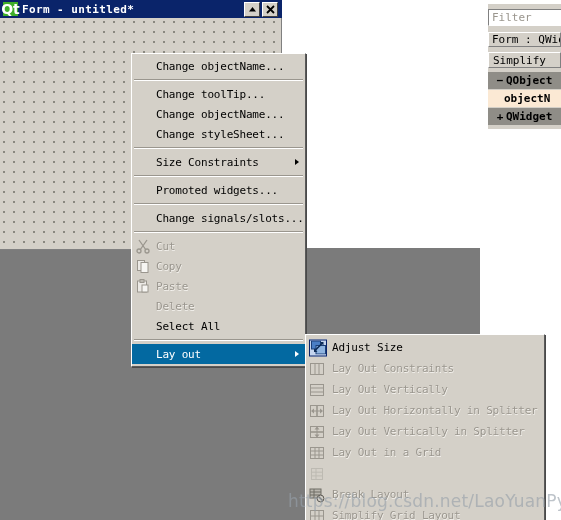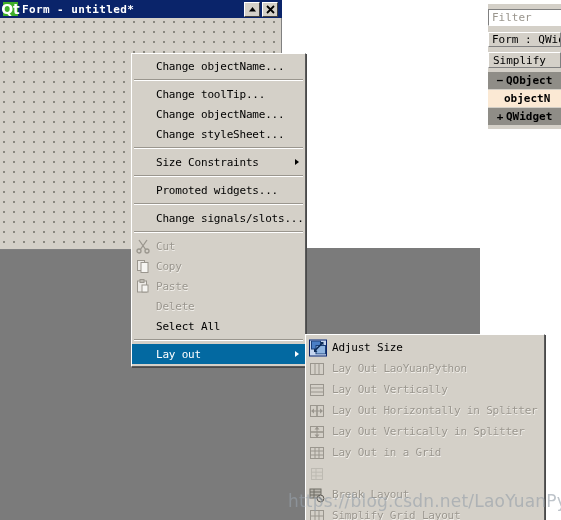--- a/index.html
+++ b/index.html
@@ -306,21 +306,21 @@
       </span>
       <span>Adjust Size</span>
     </div>
     <div class="mi disabled">
       <span class="mi-icon">
         <svg width="16" height="16" viewBox="0 0 16 16">
           <rect x="1.5" y="2.5" width="13" height="11" fill="none" stroke="#9a968e"></rect>
           <path d="M6,2.5 L6,13.5 M10,2.5 L10,13.5" stroke="#9a968e"></path>
         </svg>
       </span>
-      <span>Lay Out LaoYuanPython</span>
+      <span>Lay Out Constraints</span>
     </div>
     <div class="mi disabled">
       <span class="mi-icon">
         <svg width="16" height="16" viewBox="0 0 16 16">
           <rect x="1.5" y="2.5" width="13" height="11" fill="none" stroke="#9a968e"></rect>
           <path d="M1.5,6 L14.5,6 M1.5,10 L14.5,10" stroke="#9a968e"></path>
         </svg>
       </span>
       <span>Lay Out Vertically</span>
     </div>

